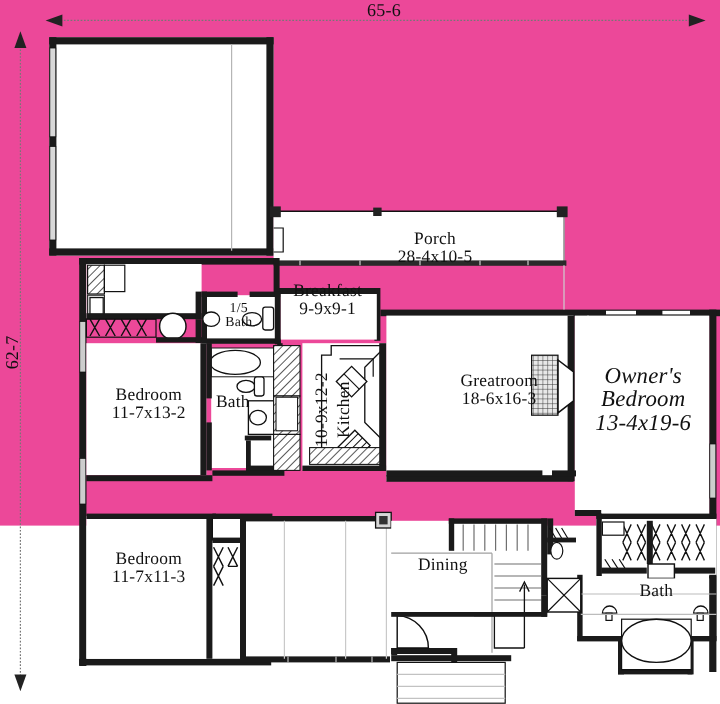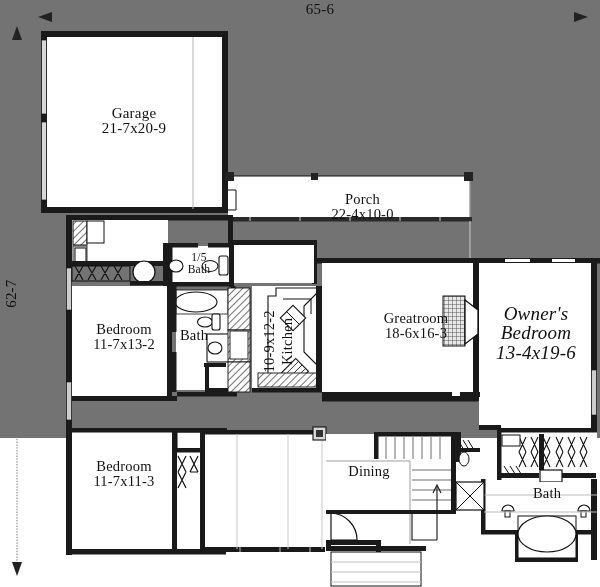--- a/index.html
+++ b/index.html
@@ -1,18 +1,18 @@
 <!DOCTYPE html>
 <html><head>
 <meta charset="utf-8">
 <style>
   html,body{margin:0;padding:0;background:#ffffff;}
   body{width:600px;height:587px;overflow:hidden;
        font-family:"Liberation Serif","DejaVu Serif",serif;color:#000;}
-  #plan{position:relative;width:600px;height:438px;background:#737373;}
+  #plan{position:relative;width:600px;height:438px;background:#ec4899;}
   svg{display:block;}
   .lbl{position:absolute;text-align:center;line-height:1.02;
        font-family:"Liberation Serif","DejaVu Serif",serif;color:#111;
        white-space:pre-line;letter-spacing:.2px;}
   .rot{transform-origin:50% 50%;}
 </style>
 </head>
 <body>
 
 <div id="plan">
@@ -353,30 +353,30 @@
     <rect x="460" y="392" width="20" height="5" fill="#1a1a1a"></rect>
     <rect x="177" y="392" width="60" height="4.5" fill="#1a1a1a"></rect>
   </g>
 
 </svg>
 
 <div class="lbl" style="left:280px;top:2px;width:80px;font-size:15px;">65-6</div>
 
 <div class="lbl rot" style="left:-28px;top:286px;width:80px;font-size:15px;transform:rotate(-90deg);">62-7</div>
 
-<div class="lbl" style="left:74px;top:106px;width:120px;font-size:15px;">Garage
-21-7x20-9</div>
 
 
 <div class="lbl" style="left:175px;top:251px;width:48px;font-size:11.5px;line-height:1.05;">1/5
 Bath</div>
 
+<div class="lbl" style="left:230px;top:236px;width:86px;font-size:14.5px;">Breakfast
+9-9x9-1</div>
 
 <div class="lbl" style="left:305px;top:192px;width:115px;font-size:14.5px;">Porch
-22-4x10-0</div>
+28-4x10-5</div>
 
 <div class="lbl" style="left:69px;top:322px;width:110px;font-size:14.5px;">Bedroom
 11-7x13-2</div>
 
 <div class="lbl" style="left:168px;top:328px;width:52px;font-size:14.5px;">Bath</div>
 
 <div class="lbl rot" style="left:224px;top:334px;width:90px;font-size:14.5px;transform:rotate(-90deg);">10-9x12-2</div>
 
 <div class="lbl rot" style="left:242px;top:334px;width:90px;font-size:14.5px;transform:rotate(-90deg);">Kitchen</div>
 

